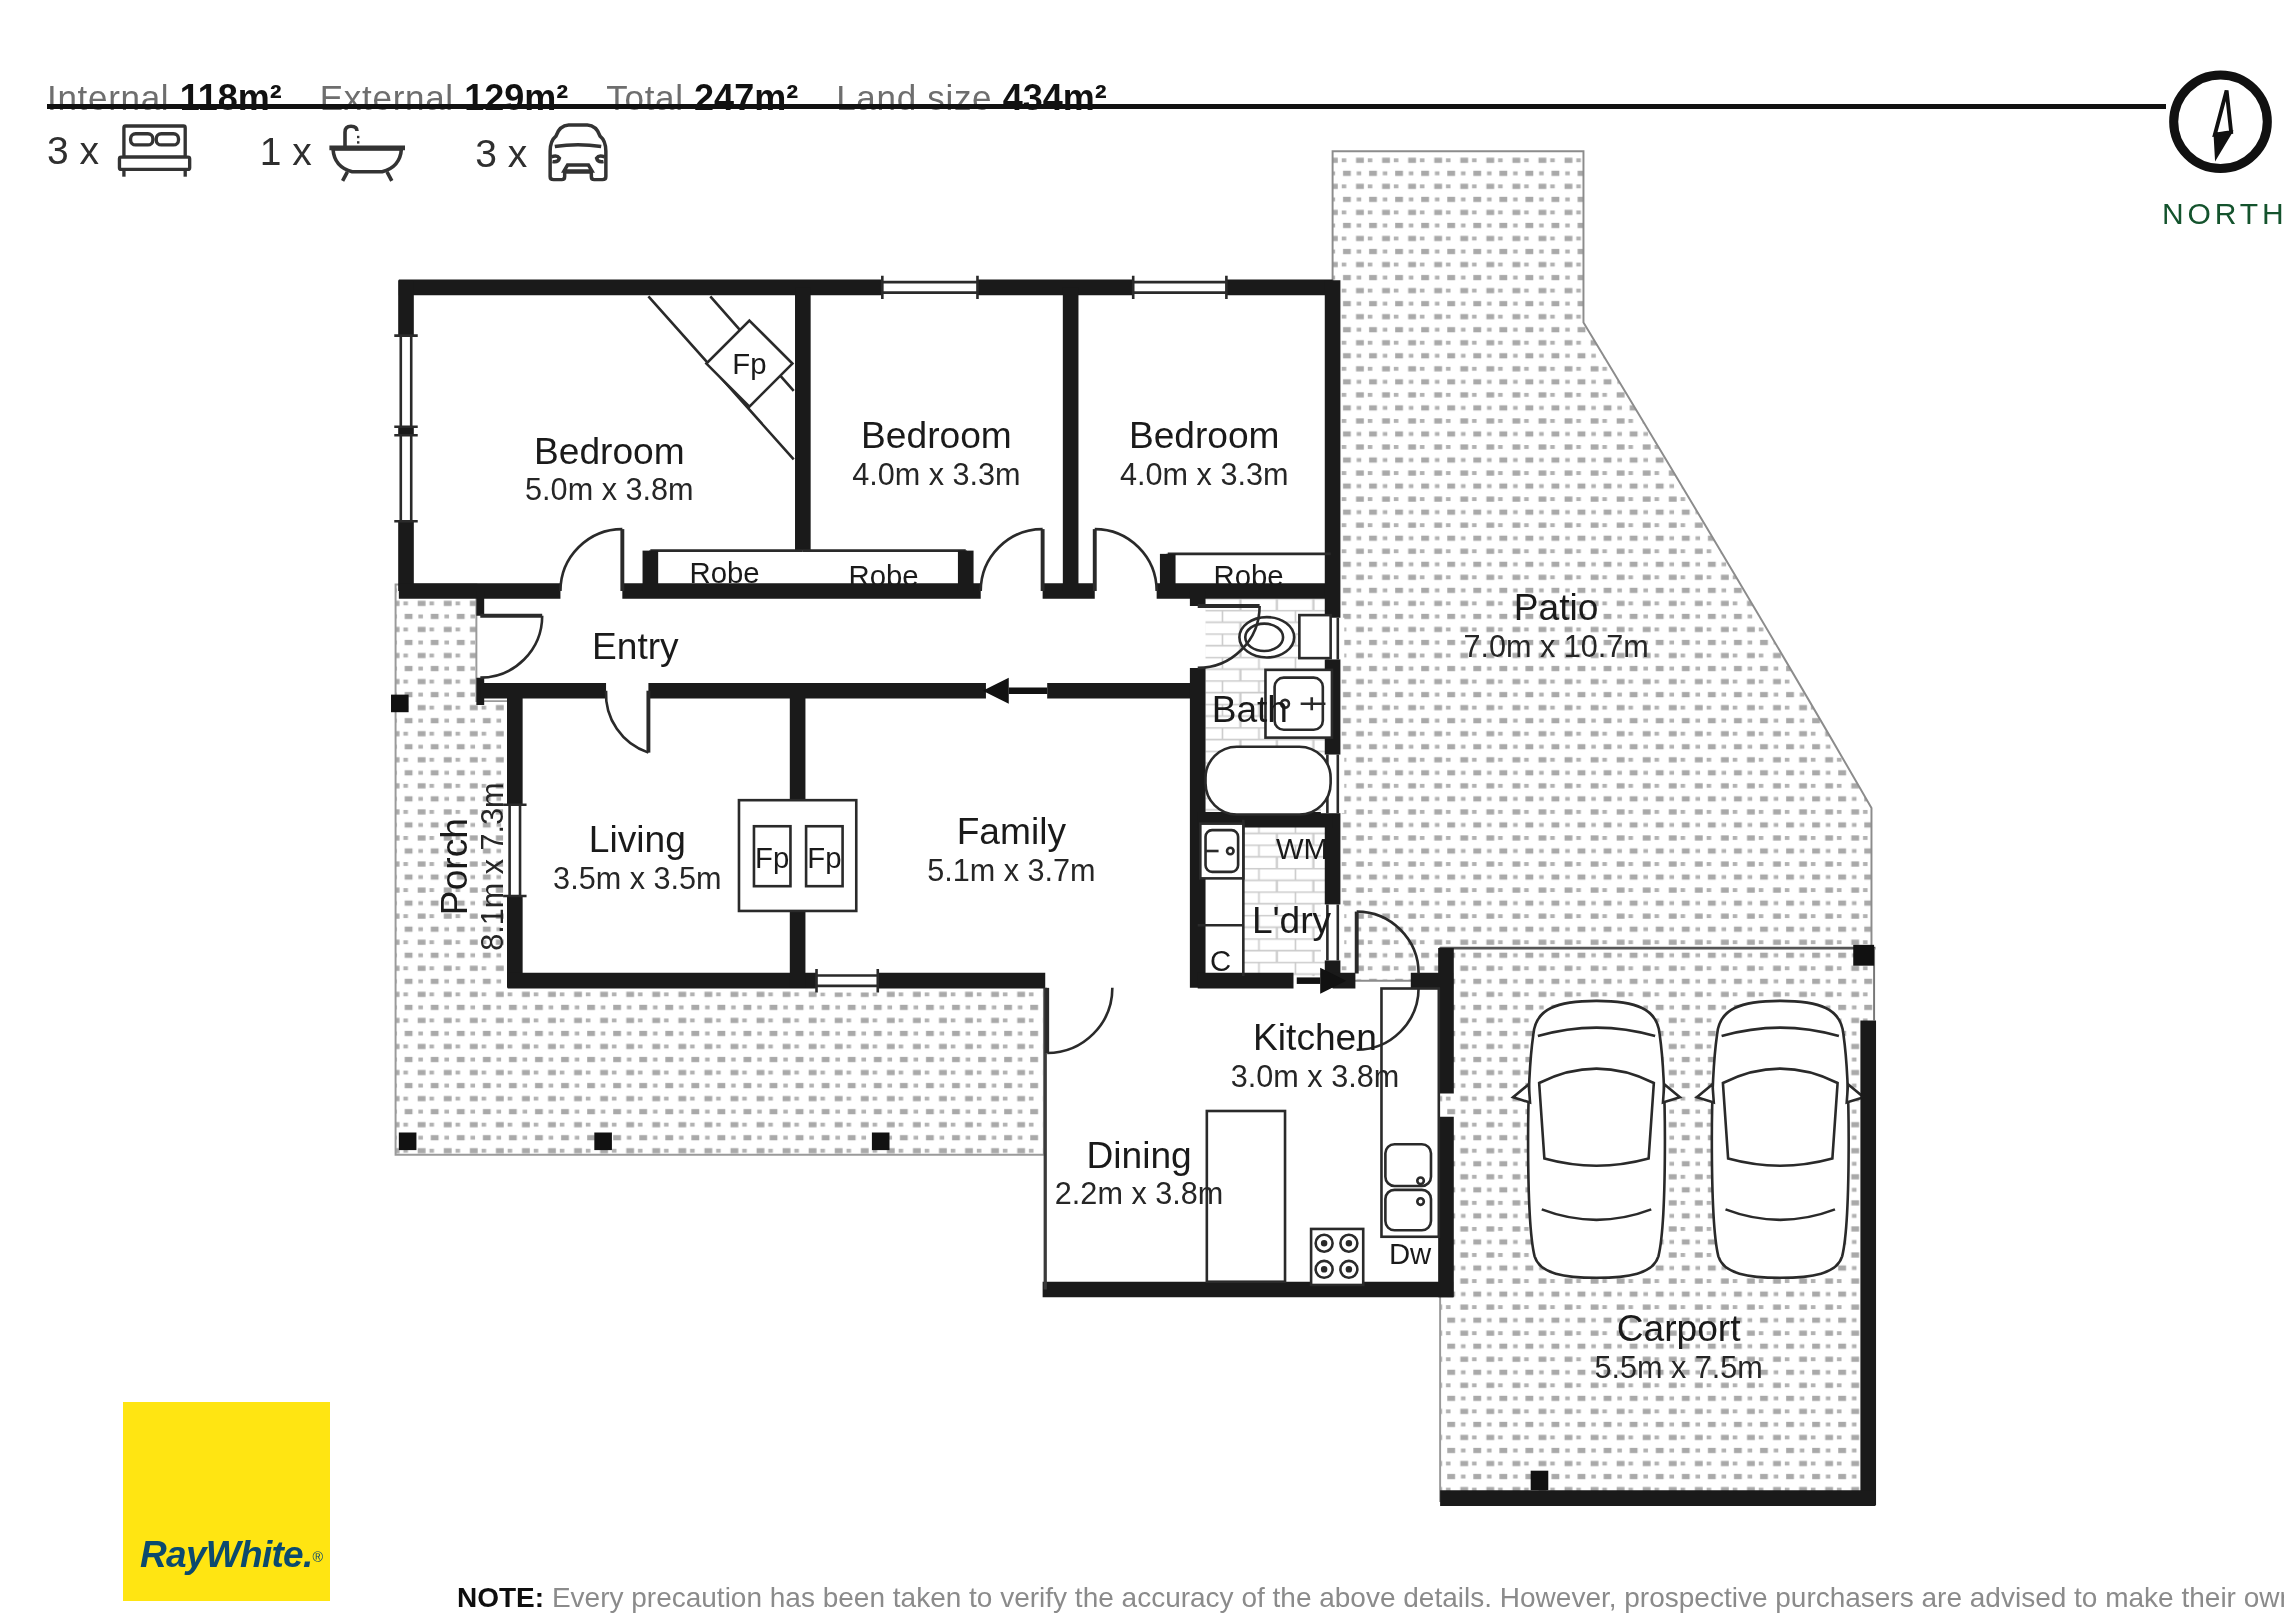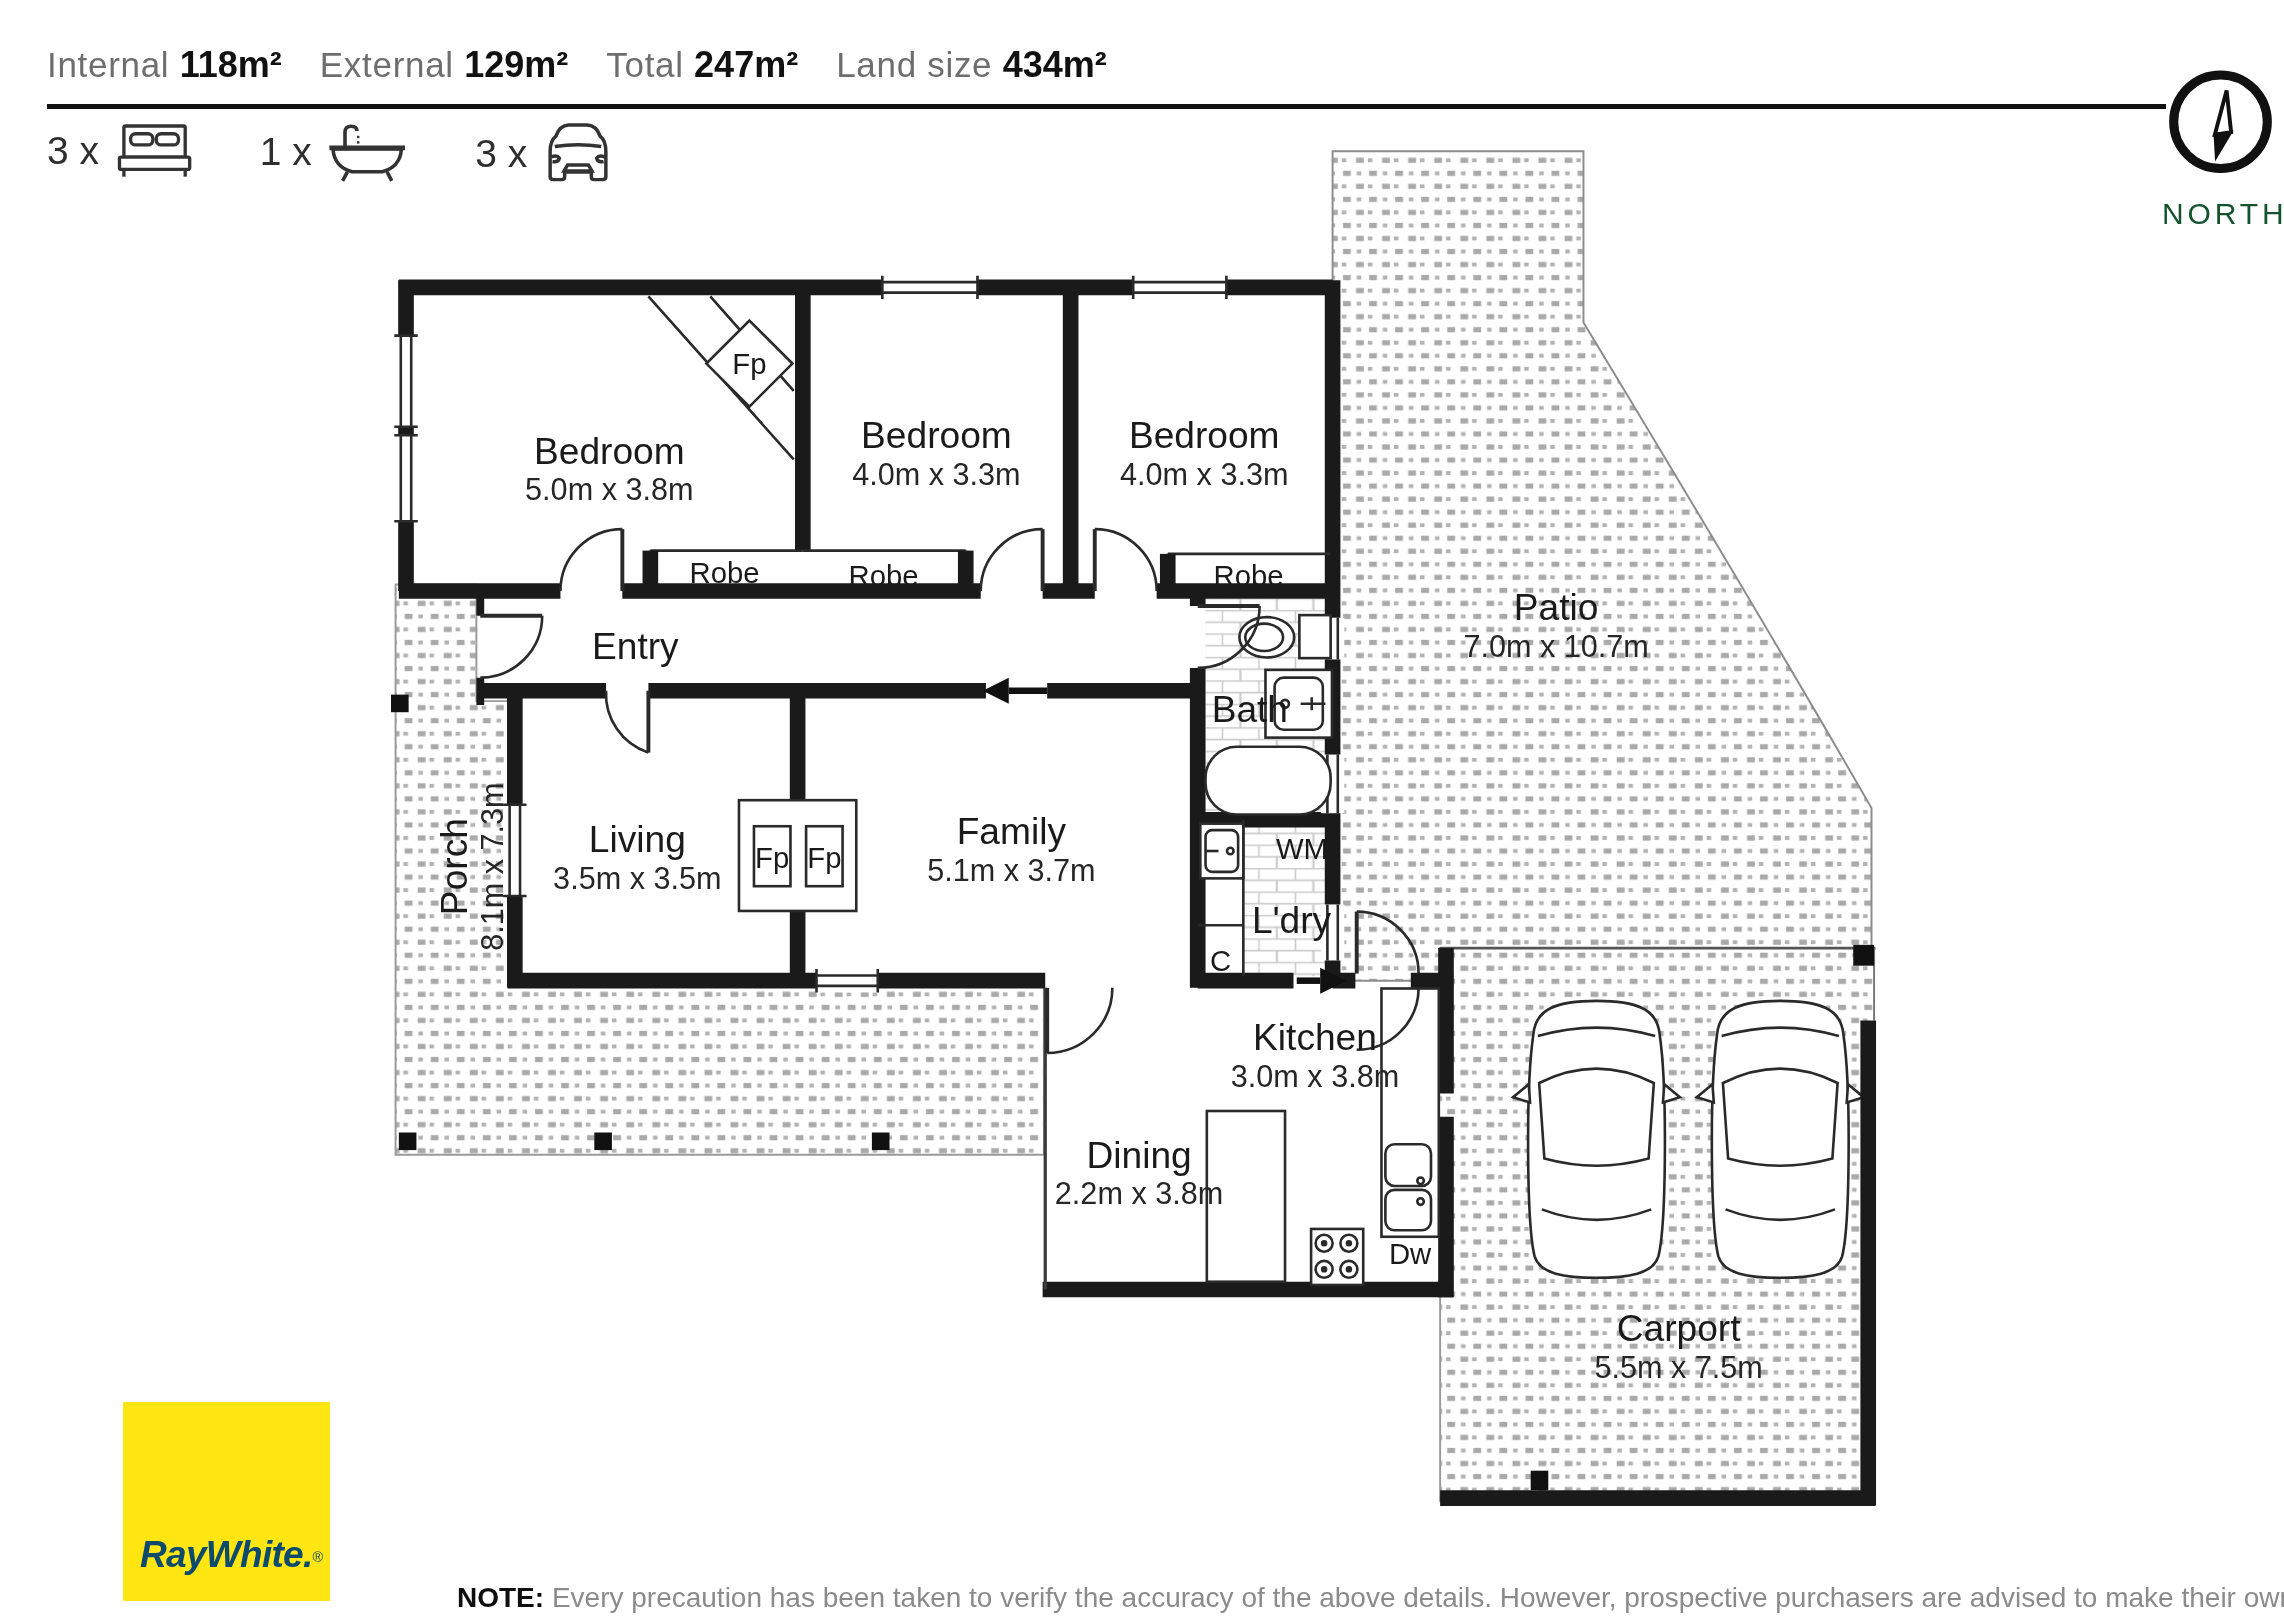--- a/index.html
+++ b/index.html
@@ -2,21 +2,21 @@
 <html style="font-size:10.4px"><head>
 <meta charset="utf-8">
 <style>
   html,body{margin:0;padding:0;background:#ffffff;}
   #page{position:relative;width:2284px;height:1616px;background:#fff;overflow:hidden;
         font-family:"Liberation Sans",sans-serif;color:#161616;}
   
   #stats{position:absolute;left:47px;top:44px;display:flex;gap:38px;align-items:baseline;}
   .stat{display:flex;gap:10.4px;align-items:baseline;}
   .stat .lbl{font-size:35px;font-weight:300;color:#6e6e6e;letter-spacing:0.7px;text-align:right;}
-  .stat .val{font-size:36px;font-weight:700;color:#111;}
+  .stat .val{font-size:36px;font-weight:700;color:#111;margin-top:33px;}
   #title{position:absolute;right:124px;top:34px;width:1434px;text-align:right;white-space:nowrap;}
   #title .street{font-size:53px;font-weight:300;color:#1c1c1c;}
   #title .suburb{font-size:53px;font-weight:700;color:#0d0d0d;margin-left:11.7px;}
   #rule{position:absolute;left:47px;top:104px;width:2119px;height:4.6px;background:#111;}
   #features{position:absolute;left:47px;top:121px;display:flex;gap:67px;align-items:flex-start;}
   .feature{display:flex;gap:15.6px;align-items:center;}
   .feature .cnt{font-size:39px;color:#2f2f2f;font-weight:400;}
   .feature svg{display:block;}
   #compass{position:absolute;left:2162px;top:60px;width:117px;text-align:center;}
   #compass .north{font-size:30px;font-weight:300;letter-spacing:3.9px;color:#14532d;margin-top:5.2px;}

